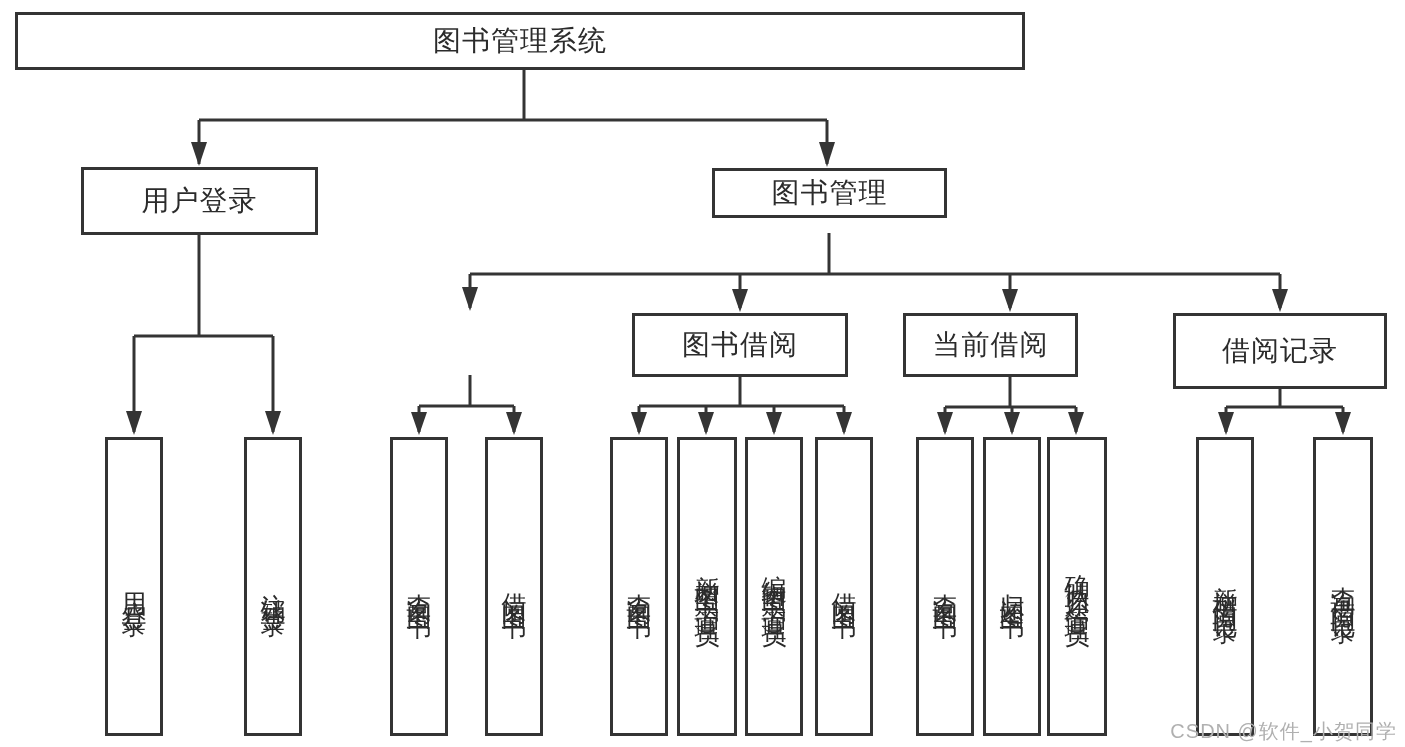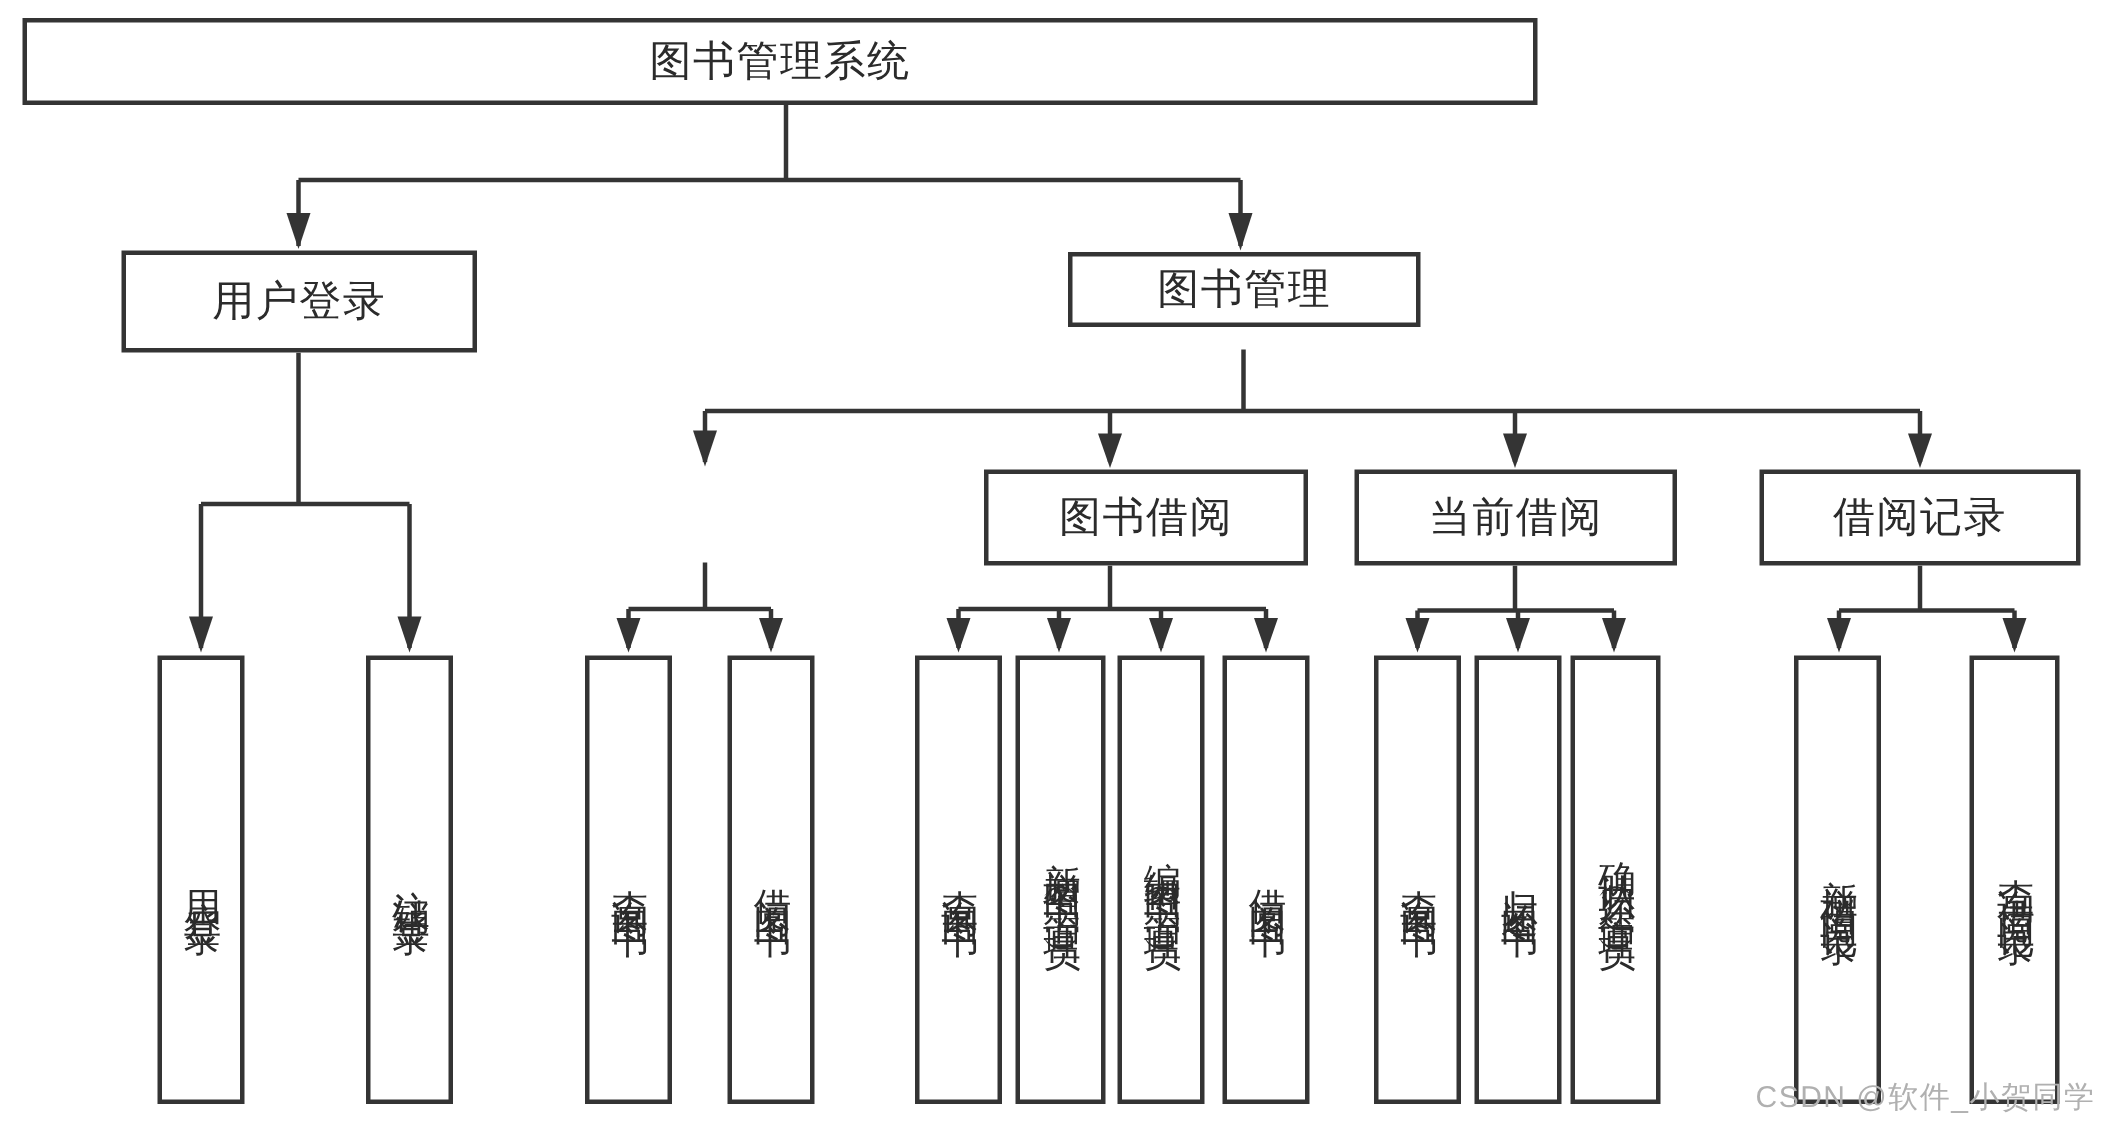--- a/index.html
+++ b/index.html
@@ -148,27 +148,27 @@
     <span>图书管理系统</span>
   </div>
 
   <div class="hbox" style="left:81px;top:167px;width:237px;height:68px;">
     <span>用户登录</span>
   </div>
   <div class="hbox" style="left:712px;top:168px;width:235px;height:50px;">
     <span>图书管理</span>
   </div>
 
-  <div class="hbox" style="left:632px;top:313px;width:216px;height:64px;margin-left:24px;">
+  <div class="hbox" style="left:632px;top:313px;width:216px;height:64px;">
     <span>图书借阅</span>
   </div>
-  <div class="hbox" style="left:903px;top:313px;width:215px;height:64px;">
+  <div class="hbox" style="left:903px;top:313px;width:175px;height:64px;">
     <span>当前借阅</span>
   </div>
-  <div class="hbox" style="left:1173px;top:313px;width:214px;height:64px;">
+  <div class="hbox" style="left:1173px;top:313px;width:214px;height:76px;">
     <span>借阅记录</span>
   </div>
 
   <div class="vbox" style="left:105px;top:437px;width:58px;height:299px;">
     <span class="vtext">用户登录</span>
   </div>
   <div class="vbox" style="left:244px;top:437px;width:58px;height:299px;">
     <span class="vtext">注销登录</span>
   </div>
 

